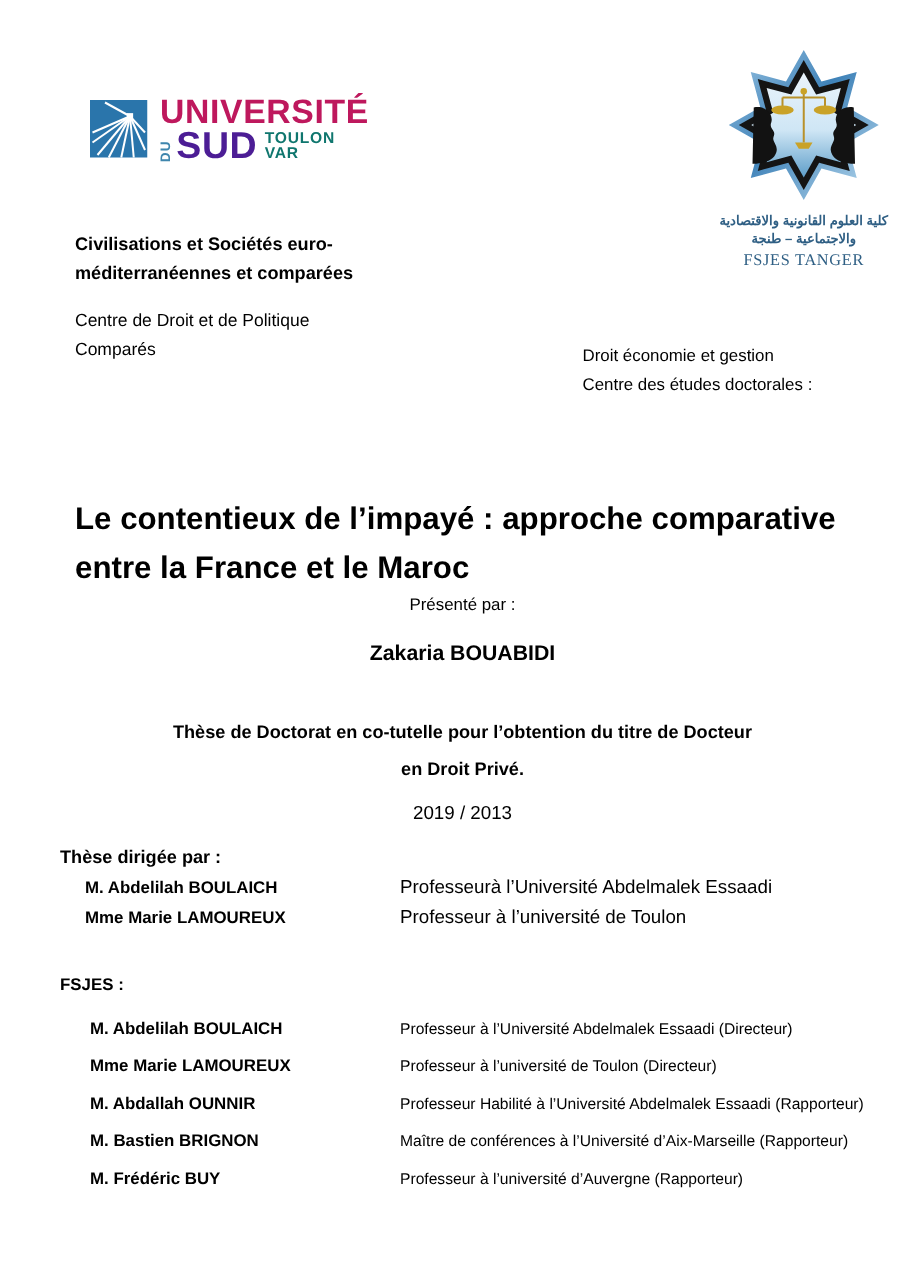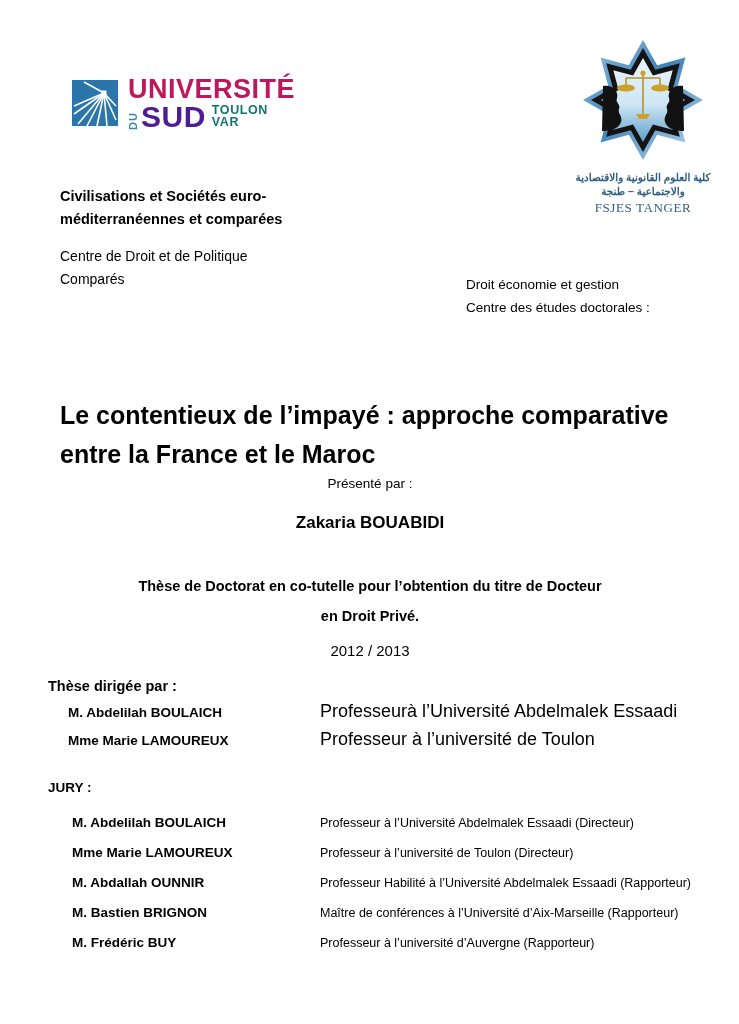--- a/index.html
+++ b/index.html
@@ -182,21 +182,21 @@
   .people-table { width: 100%; border-collapse: collapse; }
   .people-table td { vertical-align: baseline; padding: 0; }
   .sup-rows td.name {
     font-size: 13.5px;
     font-weight: bold;
     padding: 7px 0 0 20px;
     width: 252px;
     white-space: nowrap;
   }
   .sup-rows td.role {
-    font-size: 18px;
+    font-size: 15px;
     padding: 7px 0 0 0;
   }
   .jury { position: absolute; left: 48px; top: 780px; width: 680px; }
   .jury-heading { font-size: 13.5px; font-weight: bold; }
   .jury-rows td.name {
     font-size: 13.5px;
     font-weight: bold;
     padding: 15px 0 0 24px;
     width: 248px;
     white-space: nowrap;
@@ -298,40 +298,40 @@
   </div>
 
   <div class="title">Le contentieux de l’impayé : approche comparative entre la France et le Maroc</div>
   <div class="presented">Présenté par :</div>
   <div class="author">Zakaria BOUABIDI</div>
 
   <div class="degree">
     <div>Thèse de Doctorat en co-tutelle  pour l’obtention du titre de Docteur</div>
     <div>en  Droit Privé.</div>
   </div>
-  <div class="year">2012 / 2013</div>
+  <div class="year">2019 / 2013</div>
 
   <div class="supervisors">
     <div class="sup-heading">Thèse dirigée par :</div>
     <table class="people-table">
       <tbody class="sup-rows">
         <tr>
           <td class="name">M. Abdelilah BOULAICH</td>
           <td class="role">Professeurà l’Université Abdelmalek Essaadi</td>
         </tr>
         <tr>
           <td class="name">Mme Marie LAMOUREUX</td>
           <td class="role">Professeur à l’université de Toulon</td>
         </tr>
       </tbody>
     </table>
   </div>
 
   <div class="jury">
-    <div class="jury-heading">JURY :</div>
+    <div class="jury-heading">FSJES :</div>
     <table class="people-table">
       <tbody class="jury-rows">
         <tr>
           <td class="name">M. Abdelilah BOULAICH</td>
           <td class="role">Professeur à l’Université Abdelmalek Essaadi (Directeur)</td>
         </tr>
         <tr>
           <td class="name">Mme Marie LAMOUREUX</td>
           <td class="role">Professeur à l’université de Toulon (Directeur)</td>
         </tr>

